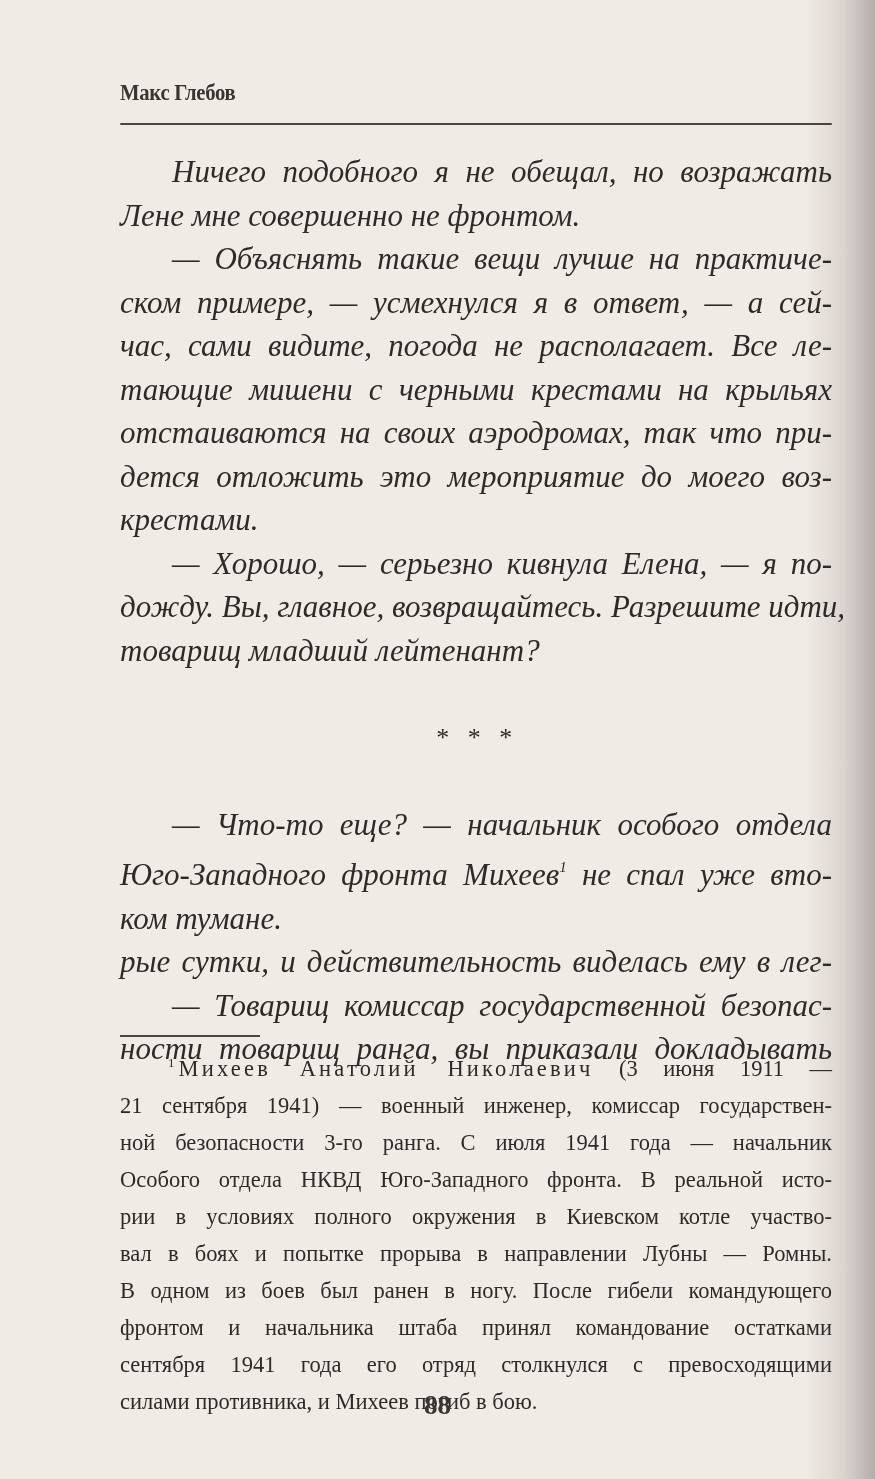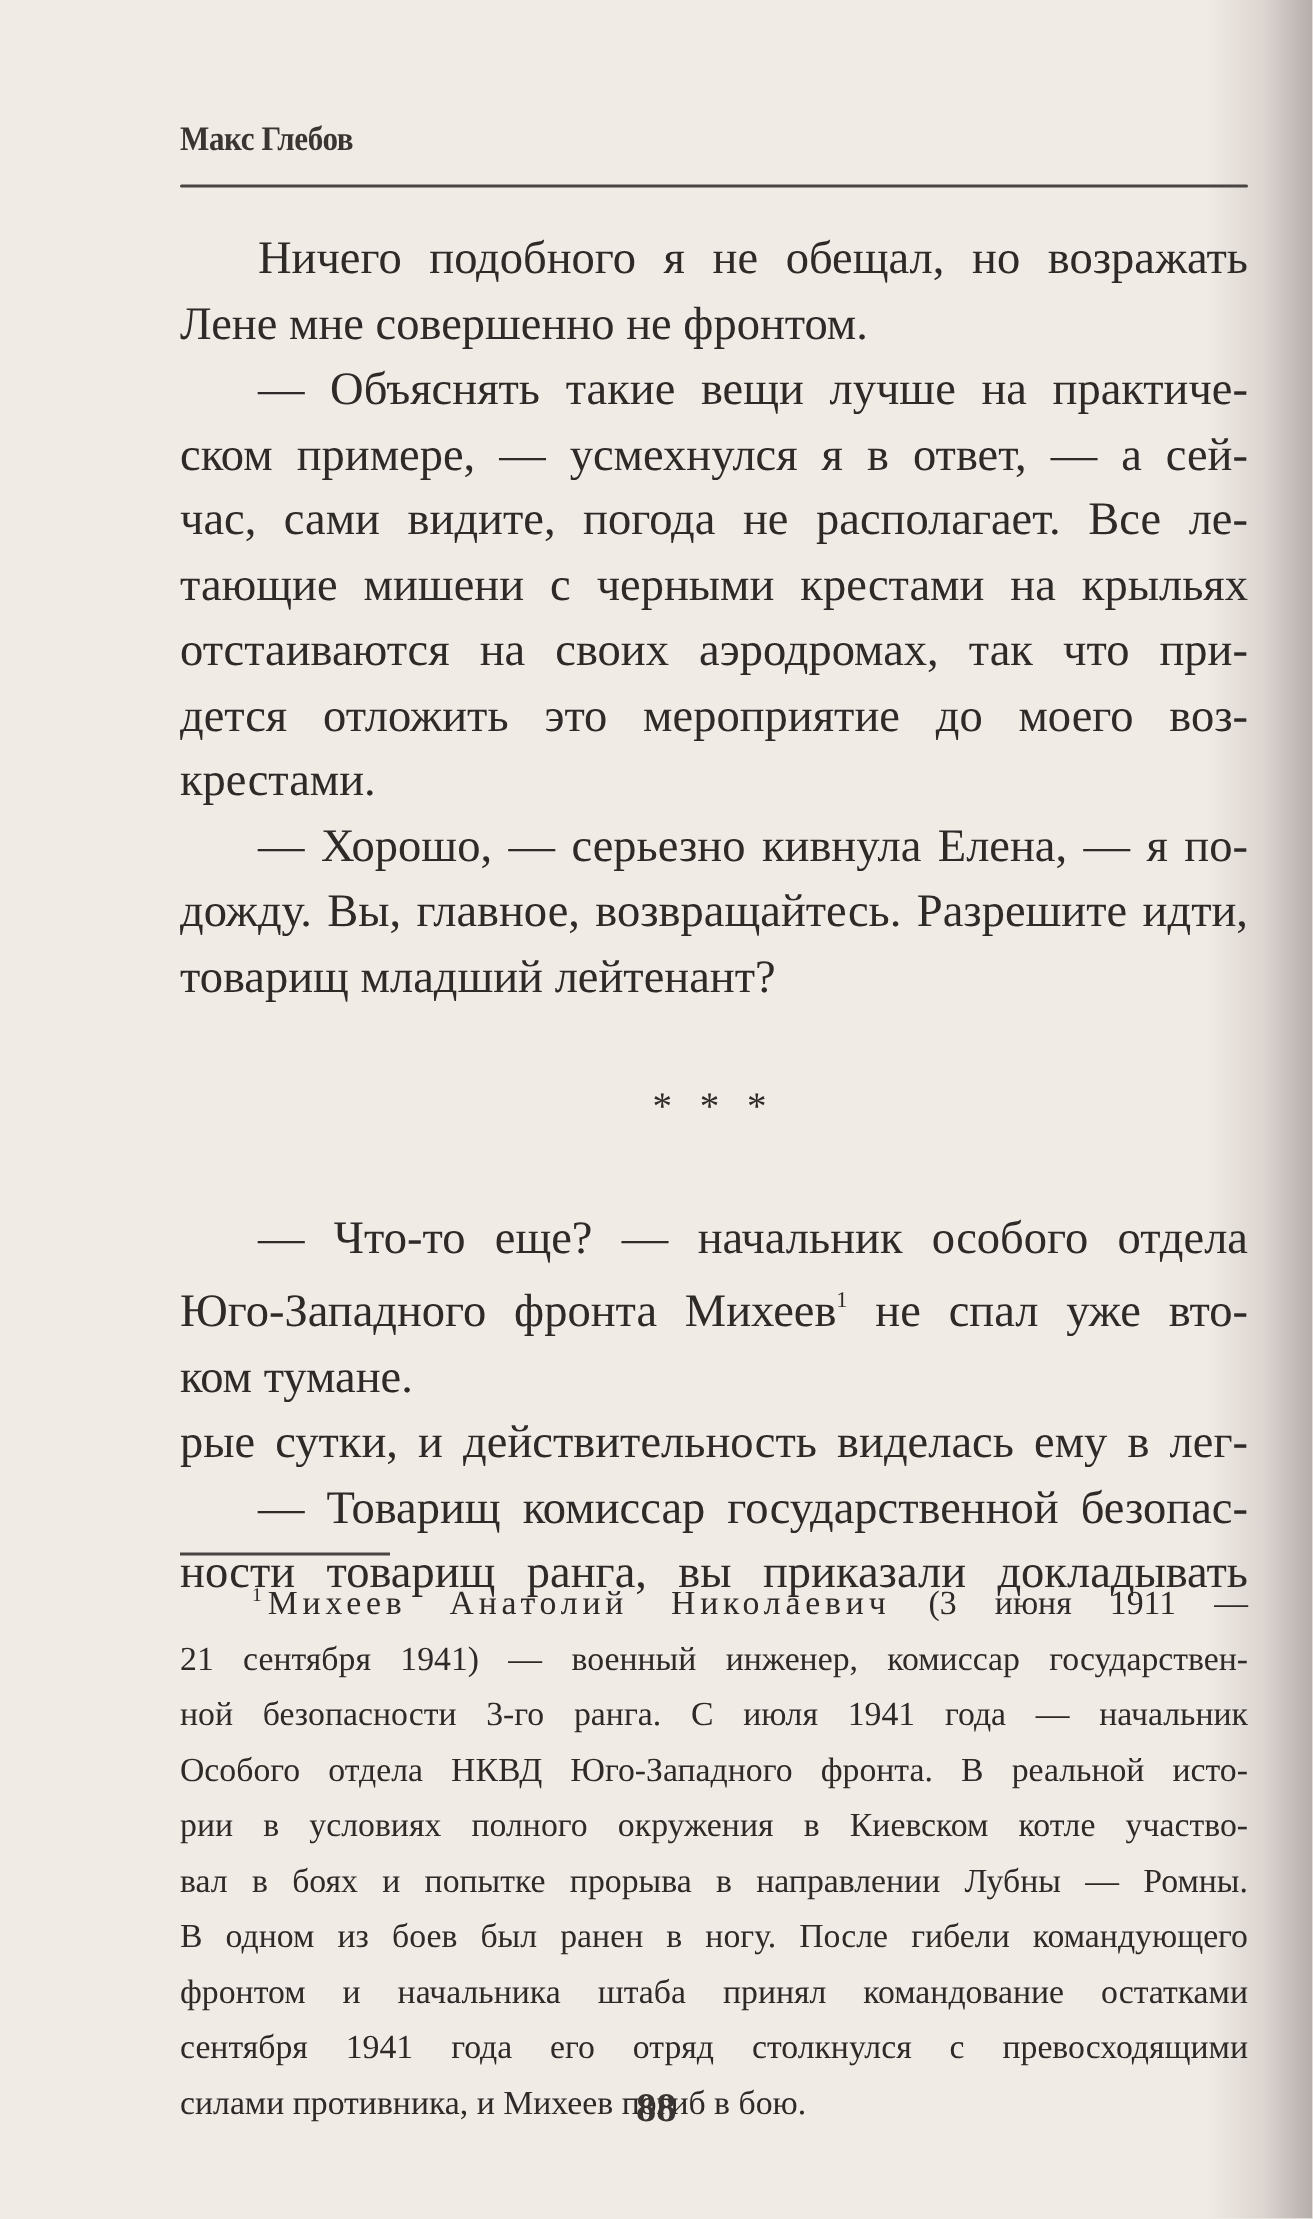--- a/index.html
+++ b/index.html
@@ -21,21 +21,21 @@
       transform: scaleX(0.9); transform-origin: left center;
       color: #3a3533;
     }
     .head-rule {
       position: absolute; left: 120px; top: 123px; width: 712px; height: 2px;
       background: #4a4442;
       border-radius: 1px;
     }
     .body-text {
       position: absolute; left: 120px; top: 150px; width: 712px;
-      font-size: 31px; line-height: 43.5px;
+      font-size: 31px; line-height: 43.5px; font-style: italic;
     }
     .body-text .line {
       display: block; white-space: nowrap;
       text-align: justify; text-align-last: justify;
       transform-origin: left center;
     }
     .body-text .line.indent { padding-left: 52px; }
     .body-text .line.last { text-align-last: left; }
     .body-text .line.center { text-align: center; text-align-last: center; letter-spacing: 6px; font-size: 26px; }
     .sup { font-size: 15px; vertical-align: 13px; }

